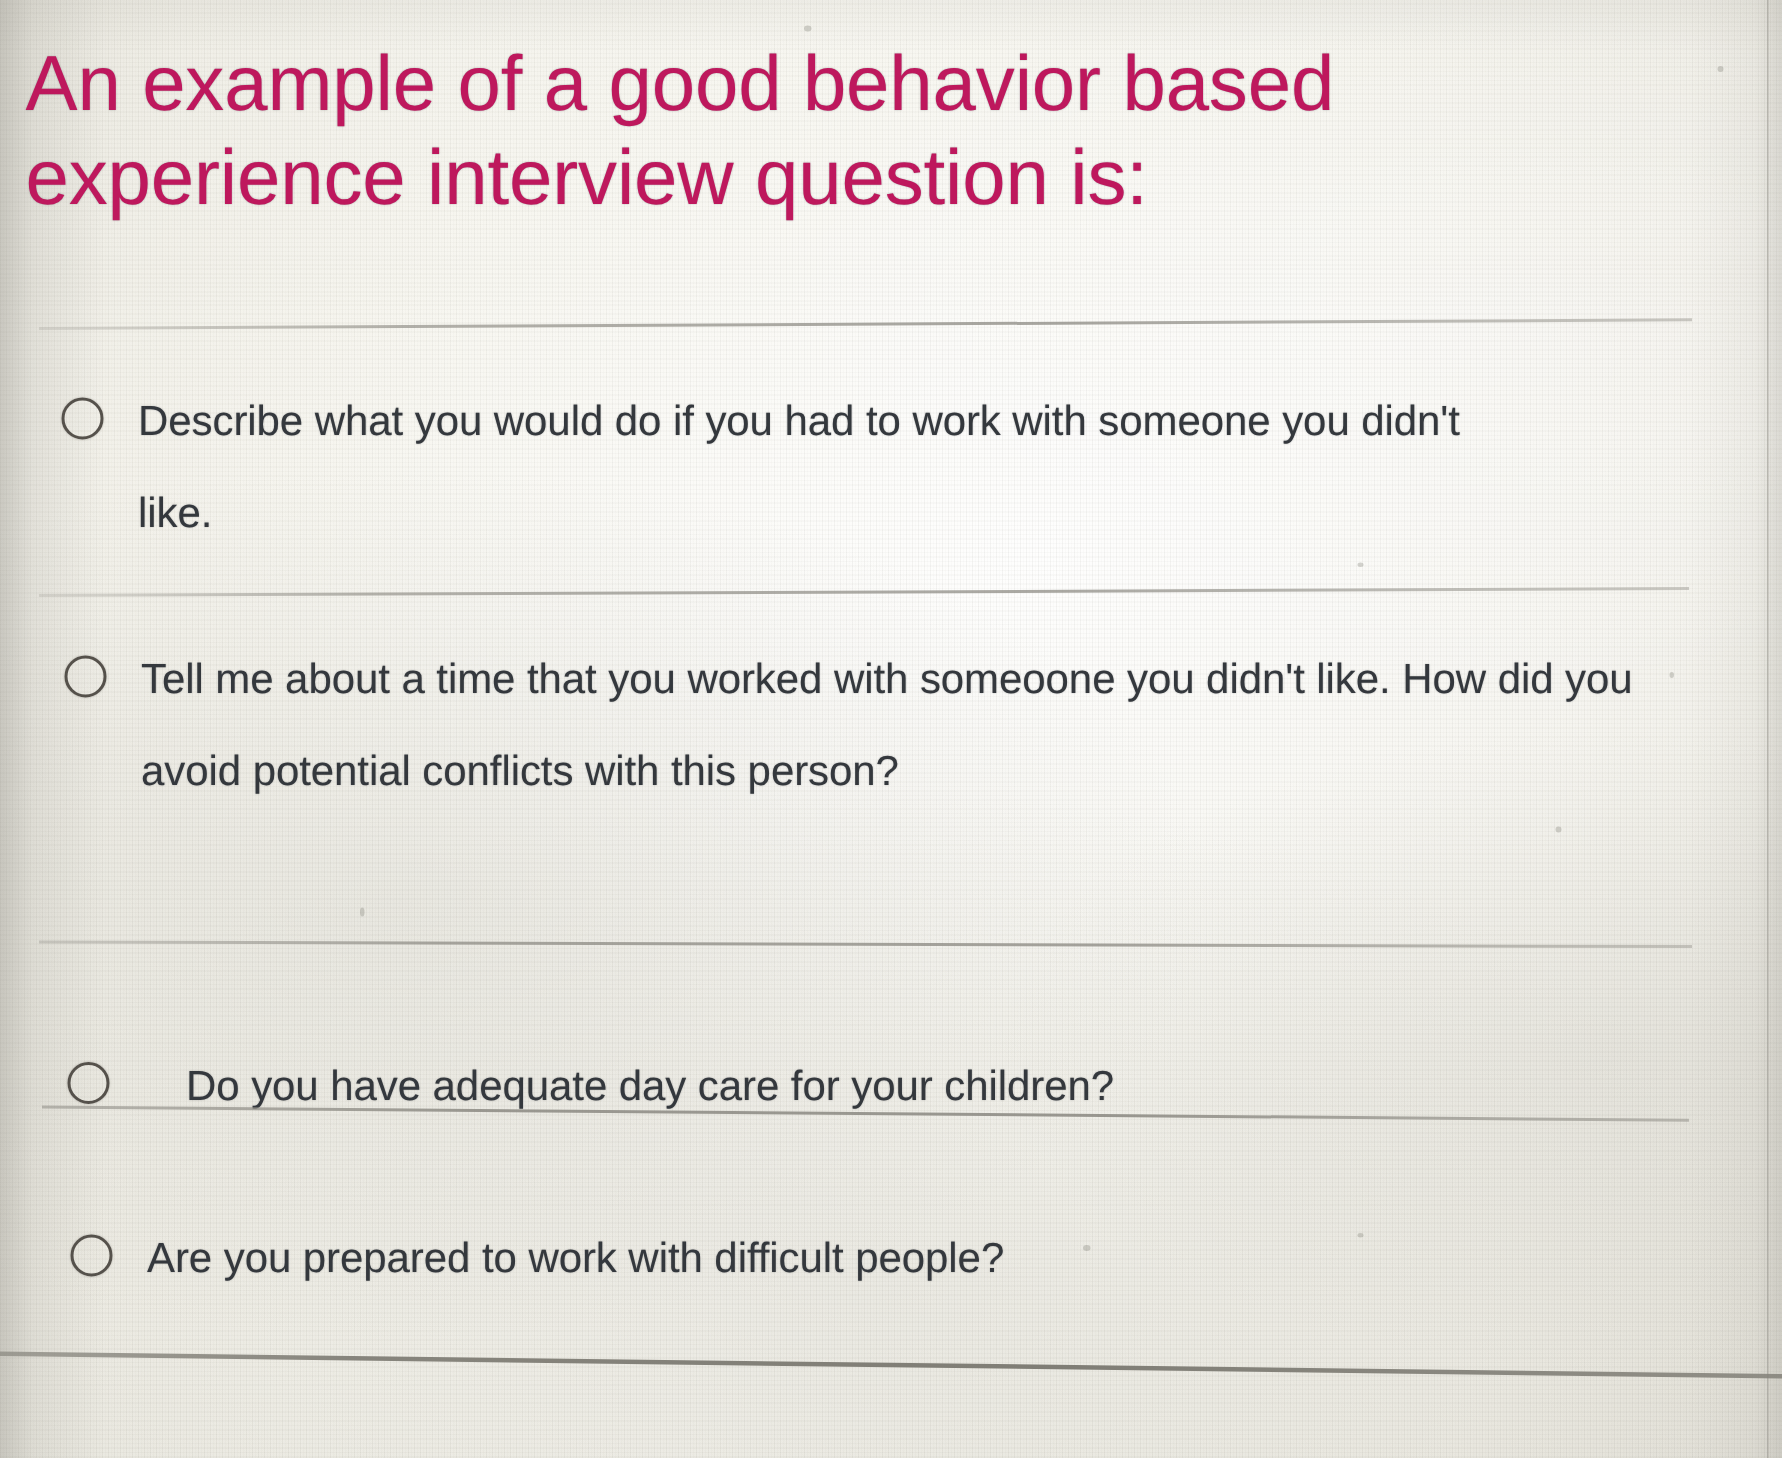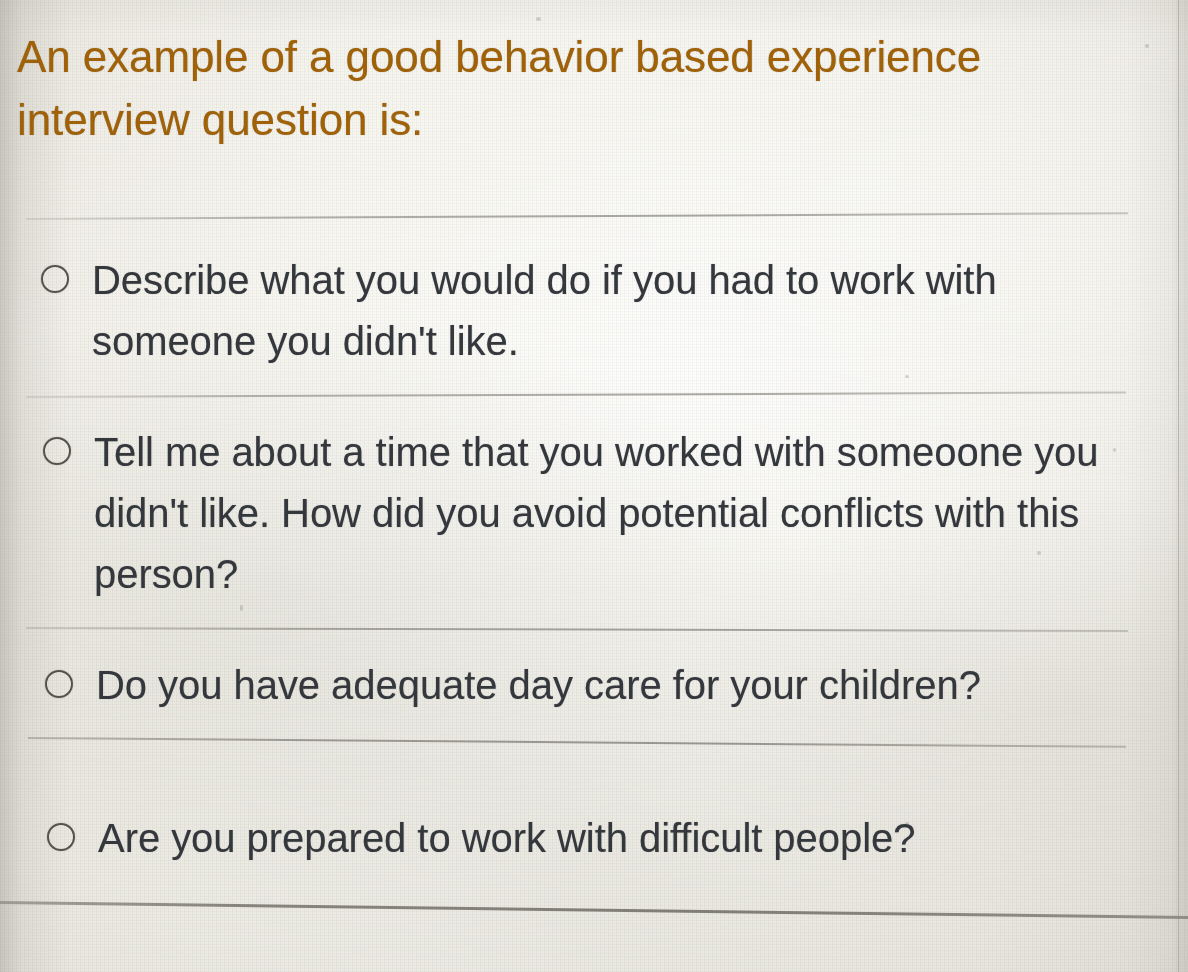--- a/index.html
+++ b/index.html
@@ -118,23 +118,23 @@
   .content {
     position: absolute;
     inset: 0;
   }
 
   .question-title {
     position: absolute;
     left: 17px;
     top: 25px;
     width: 1040px;
-    font-size: 44px;
+    font-size: 52px;
     line-height: 63px;
-    color: #a16207;
+    color: #be185d;
     letter-spacing: -0.1px;
     text-shadow: 0 0 1.1px rgba(52,56,61,0.42);
   }
 
   
   .rule {
     position: absolute;
     height: 2px;
     transform-origin: left center;
     pointer-events: none;
@@ -200,37 +200,37 @@
     width: 28px;
     height: 28px;
     border: 2.4px solid #55514b;
     border-radius: 50%;
     background: transparent;
     box-sizing: border-box;
     box-shadow: 0 0 1.4px rgba(85,81,75,0.40);
   }
 
   .option-label {
-    font-size: 40px;
+    font-size: 28px;
     line-height: 61px;
     color: #34383d;
     letter-spacing: -0.05px;
     text-shadow: 0 0 1.1px rgba(52,56,61,0.38);
   }
 
   
   .option-0 { top: 250px; }
   .option-0 .radio { margin: 15px 0 0 41px; }
   .option-0 .option-label { margin-left: 23px; width: 930px; }
 
   .option-1 { top: 422px; }
   .option-1 .radio { margin: 15px 0 0 43px; }
   .option-1 .option-label { margin-left: 23px; width: 1010px; }
 
-  .option-2 { top: 655px; }
+  .option-2 { top: 693px; gap: 28px; }
   .option-2 .radio { margin: 15px 0 0 45px; }
   .option-2 .option-label { margin-left: 23px; width: 1010px; }
 
   .option-3 { top: 808px; }
   .option-3 .radio { margin: 15px 0 0 47px; }
   .option-3 .option-label { margin-left: 23px; width: 1010px; }
 
   
   .speck {
     position: absolute;

